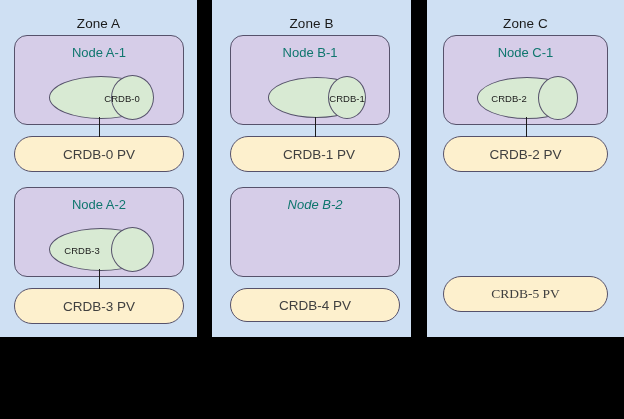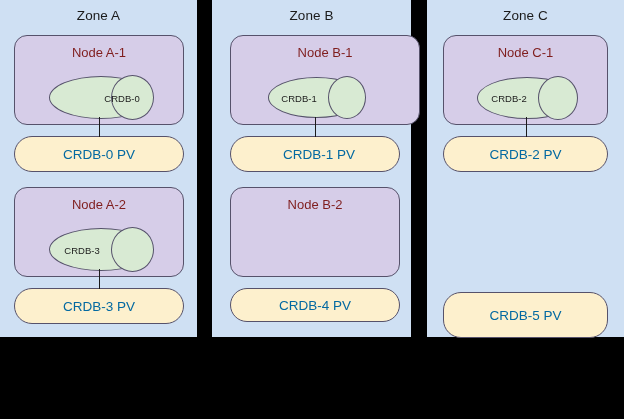--- a/index.html
+++ b/index.html
@@ -28,21 +28,21 @@
     position: absolute;
     top: 0;
     height: 337px;
     background: #cfe0f3;
     box-sizing: border-box;
   }
   .zone-title {
     position: absolute;
     left: 0;
     right: 0;
-    top: 8px;
+    top: 16px;
     text-align: center;
     font-size: 13.5px;
     color: #1b1b1b;
     letter-spacing: .1px;
   }
 
   
   .node {
     position: absolute;
     background: #d6cde8;
@@ -50,21 +50,21 @@
     border-radius: 13px;
     box-sizing: border-box;
   }
   .node-title {
     position: absolute;
     left: 0;
     right: 0;
     top: 9px;
     text-align: center;
     font-size: 13px;
-    color: #7f1d1d;
+    color: #0f766e;
   }
 
   
   .cyl {
     position: absolute;
     box-sizing: border-box;
   }
   .cyl-body {
     position: absolute;
     left: 0; top: 0;
@@ -100,21 +100,21 @@
   .pv {
     position: absolute;
     background: #fdf0cd;
     border: 1.2px solid #56526b;
     border-radius: 18px;
     box-sizing: border-box;
     display: flex;
     align-items: center;
     justify-content: center;
     font-size: 13.5px;
-    color: #0369a1;
+    color: #404040;
   }
 
   
   .connector {
     position: absolute;
     width: 0;
     border-left: 1.4px solid #1b1b1b;
     z-index: 4;
   }
 </style>
@@ -145,47 +145,47 @@
         <div class="cyl-label" style="width:66px;">CRDB-3</div>
       </div>
     </div>
     <div class="connector" style="left:99px; top:269px; height:20px;"></div>
     <div class="pv" style="left:14px; top:288px; width:170px; height:36px;">CRDB-3 PV</div>
   </div>
 
   <div class="zone" style="left:212px; width:199px;">
     <div class="zone-title">Zone B</div>
 
-    <div class="node" style="left:18px; top:35px; width:190px; height:90px;">
+    <div class="node" style="left:18px; top:35px; width:160px; height:90px;">
       <div class="node-title">Node B-1</div>
       <div class="cyl" style="left:37px; top:41px; width:97px; height:41px;">
         <div class="cyl-body"></div>
         <div class="cyl-cap" style="right:-1.2px; width:36px;"></div>
-        <div class="cyl-label" style="width:62px;">CRDB-1</div>
+        <div class="cyl-label" style="width:62px;margin-left:48px;">CRDB-1</div>
       </div>
     </div>
     <div class="connector" style="left:103px; top:117px; height:20px;"></div>
     <div class="pv" style="left:18px; top:136px; width:170px; height:36px;padding-left:8px;">CRDB-1 PV</div>
 
-    <div class="node" style="left:18px; top:187px; width:170px; height:90px;">
+    <div class="node" style="left:18px; top:187px; width:170px; height:90px;font-style:italic;">
       <div class="node-title">Node B-2</div>
     </div>
     <div class="pv" style="left:18px; top:288px; width:170px; height:34px;">CRDB-4 PV</div>
   </div>
 
   <div class="zone" style="left:427px; width:197px;">
     <div class="zone-title">Zone C</div>
 
     <div class="node" style="left:16px; top:35px; width:165px; height:90px;">
       <div class="node-title">Node C-1</div>
       <div class="cyl" style="left:33px; top:41px; width:100px; height:42px;">
         <div class="cyl-body"></div>
         <div class="cyl-cap" style="right:-1.2px; width:38px;"></div>
         <div class="cyl-label" style="width:64px;">CRDB-2</div>
       </div>
     </div>
     <div class="connector" style="left:99px; top:117px; height:20px;"></div>
     <div class="pv" style="left:16px; top:136px; width:165px; height:36px;text-align:center;">CRDB-2 PV</div>
 
-    <div class="pv" style="left:16px; top:292px; width:165px; height:46px;">CRDB-5 PV</div>
+    <div class="pv" style="left:16px; top:276px; width:165px; height:36px;font-family:Liberation Serif, serif;">CRDB-5 PV</div>
   </div>
 
 </div>
 
 </body></html>

